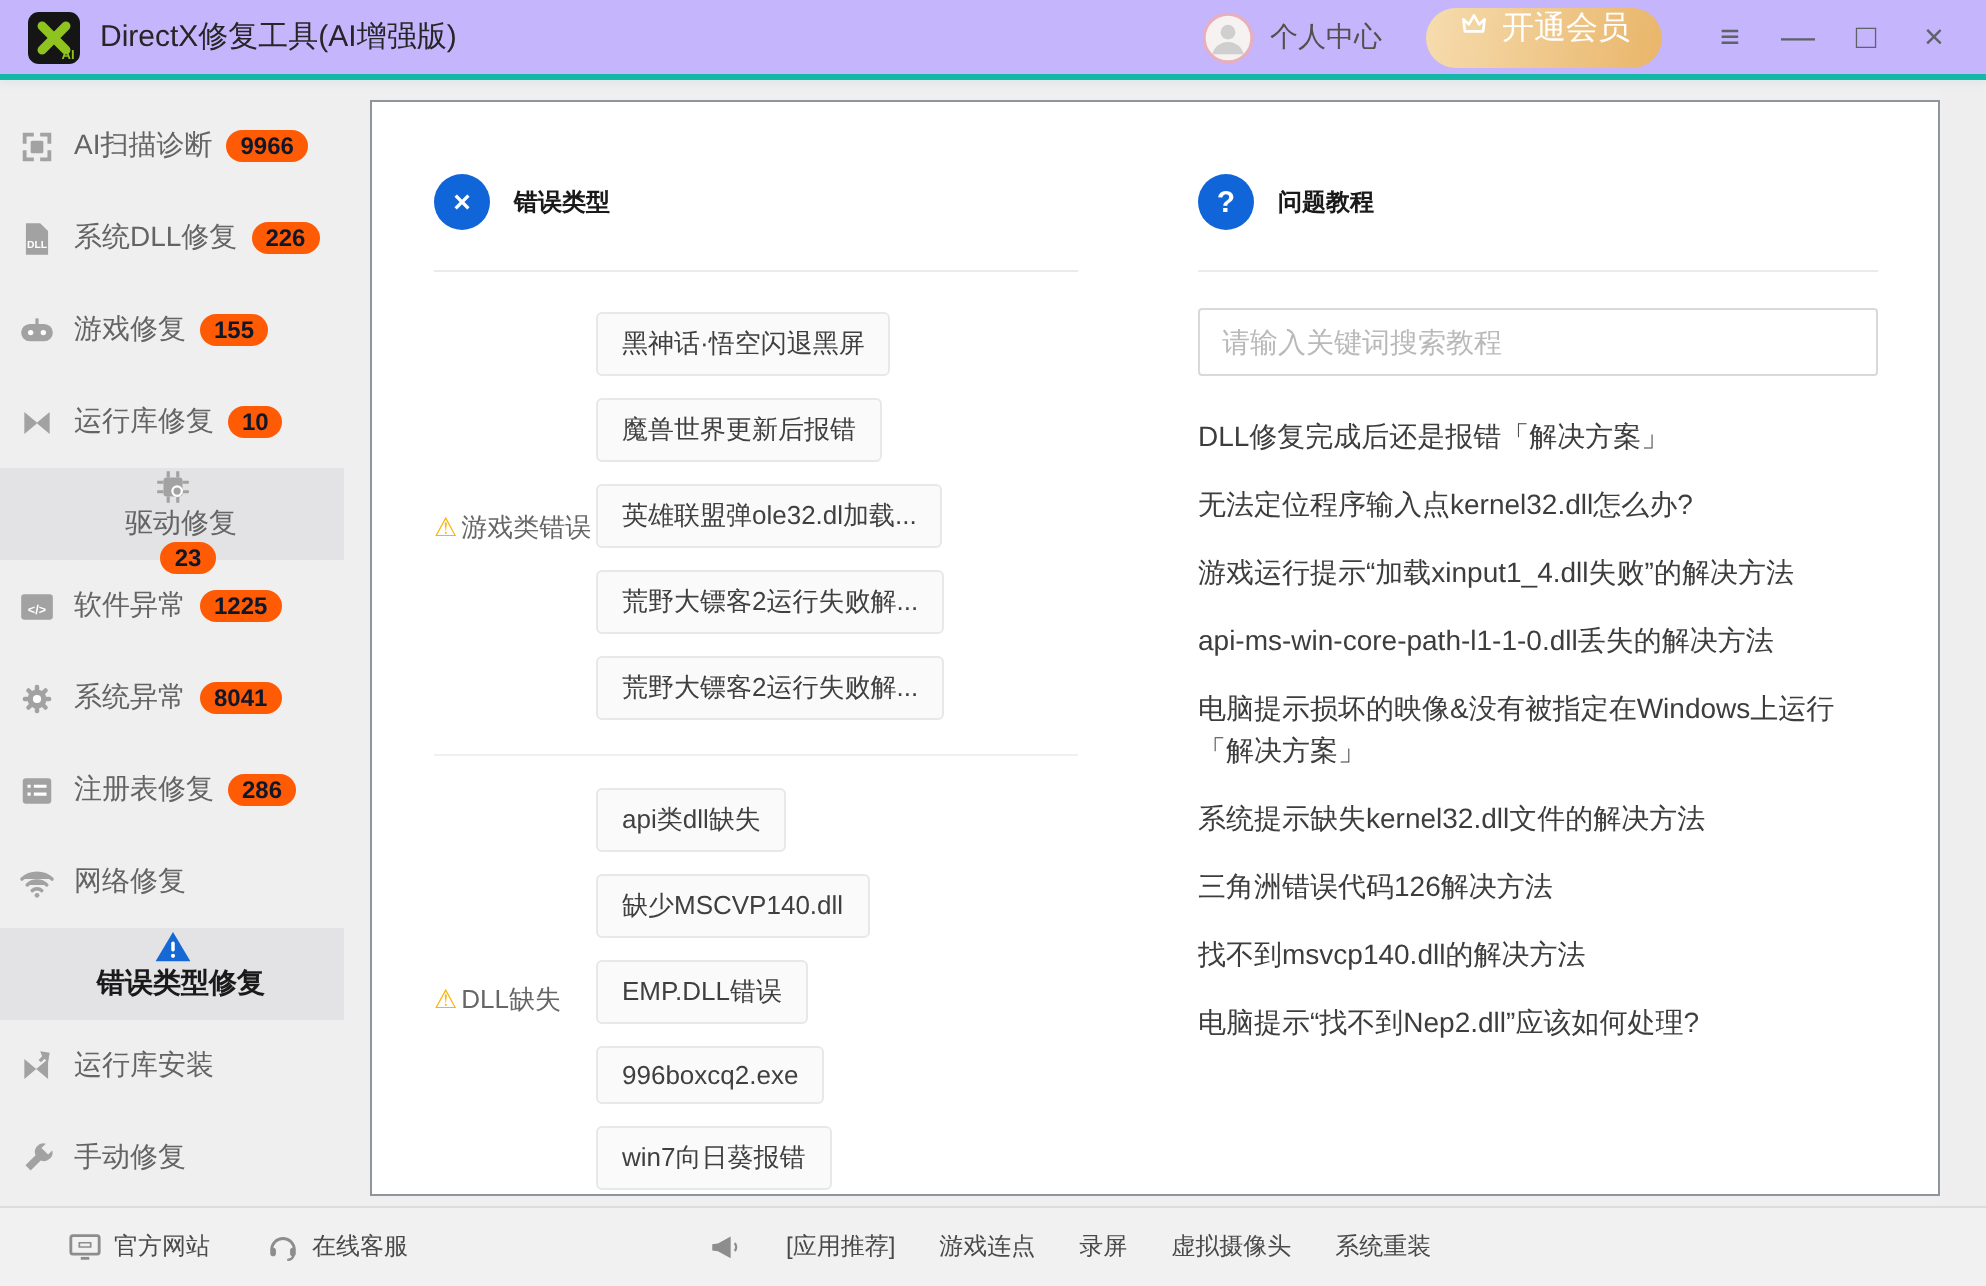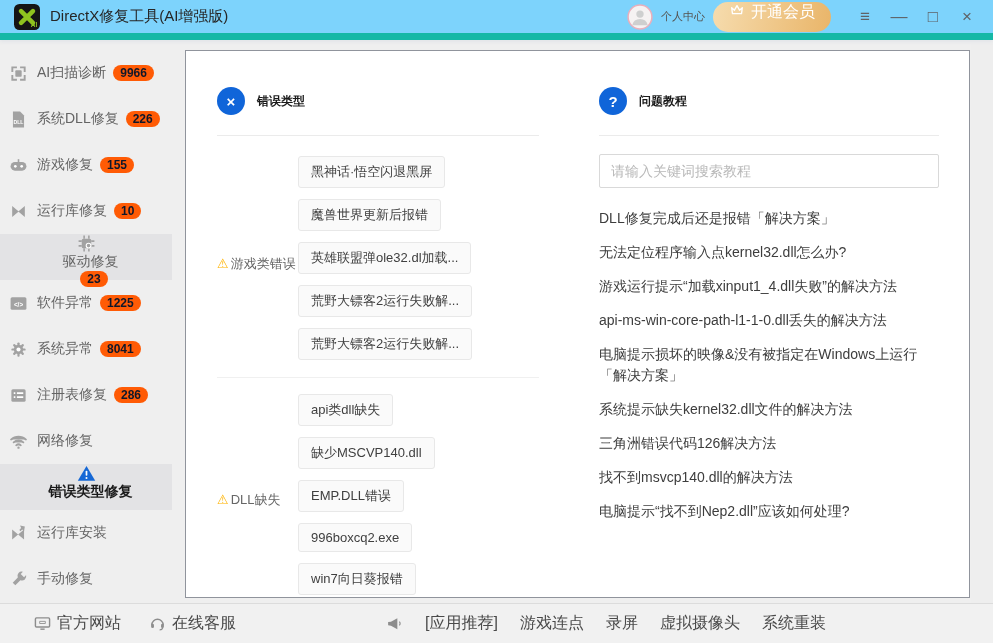--- a/index.html
+++ b/index.html
@@ -1,28 +1,28 @@
 <!DOCTYPE html>
 <html><head>
 <meta charset="utf-8">
 <style>
   * { margin:0; padding:0; box-sizing:border-box; }
   html,body { width:993px; height:643px; overflow:hidden; }
   body { font-family:"Liberation Sans","DejaVu Sans",sans-serif; background:#efefef; color:#333; }
   .window { position:relative; width:993px; height:643px; background:#efefef; overflow:hidden; }
 
   
-  .titlebar { position:absolute; top:0; left:0; right:0; height:40px; background:#7dd3fc;
-              display:flex; align-items:center; padding:0 14px; border-bottom:7px solid #14b8a6;
+  .titlebar { position:absolute; top:0; left:0; right:0; height:40px; background:#c4b5fd;
+              display:flex; align-items:center; padding:0 14px; border-bottom:3px solid #14b8a6;
               box-shadow:0 2px 3px rgba(190,205,220,.25); z-index:5; }
   .logo { width:26px; height:26px; margin-right:10px; flex:0 0 auto; }
   .app-title { font-size:15px; color:#262626; }
   .titlebar .spacer { flex:1; }
   .avatar { width:26px; height:26px; margin-right:8px; }
-  .user-center { font-size:11px; color:#53504c; margin-right:8px; cursor:pointer; }
+  .user-center { font-size:14px; color:#53504c; margin-right:22px; cursor:pointer; }
   .member-btn { display:flex; align-items:flex-start; gap:6px; height:30px; padding:0 16px;
                 border:none; border-radius:16px; cursor:pointer;
                 background:linear-gradient(100deg,#f6dcae 0%,#e9b569 100%);
                 color:#fff; font-size:16px; }
   .member-btn .ico svg { width:16px; height:16px; display:block; }
   .win-controls { display:flex; align-items:center; gap:10px; margin-left:22px; color:#5f6368; }
   .win-controls .wc { width:24px; height:24px; display:flex; align-items:center; justify-content:center;
                       font-size:17px; cursor:pointer; }
 
   
@@ -62,21 +62,21 @@
 
   .search-box { margin-top:18px; }
   .search-input { width:100%; height:34px; border:1px solid #d9d9d9; border-radius:2px;
                   padding:0 11px; font-size:14px; color:#333; font-family:inherit; background:#fff; }
   .search-input::placeholder { color:#b9b9b9; }
   .tutorial-list { margin-top:20px; }
   .tutorial-item { font-size:14px; color:#3d3d3d; line-height:21px; margin-bottom:13px; cursor:pointer; }
 
   
   .bottombar { position:absolute; left:0; right:0; bottom:0; height:40px; background:#f1f1f1;
-               border-top:1px solid #dcdcdc; display:flex; align-items:center; font-size:16px;
+               border-top:1px solid #dcdcdc; display:flex; align-items:center; font-size:12px;
                color:#4a4a4a; }
   .bb-left { display:flex; align-items:center; gap:28px; margin-left:34px; }
   .bb-link { display:flex; align-items:center; gap:6px; cursor:pointer; }
   .bb-link .ico, .bb-center .ico { width:17px; height:17px; color:#8d8d8d; }
   .bb-link .ico svg, .bb-center .ico svg { width:17px; height:17px; display:block; fill:#8d8d8d; }
   .bb-center { display:flex; align-items:center; gap:22px; margin-left:150px; }
   .bb-center .bb-item { cursor:pointer; }
 
   .scroll-strip { position:absolute; top:44px; right:0; width:22px; bottom:40px; background:#eeeeee; }
 </style>

